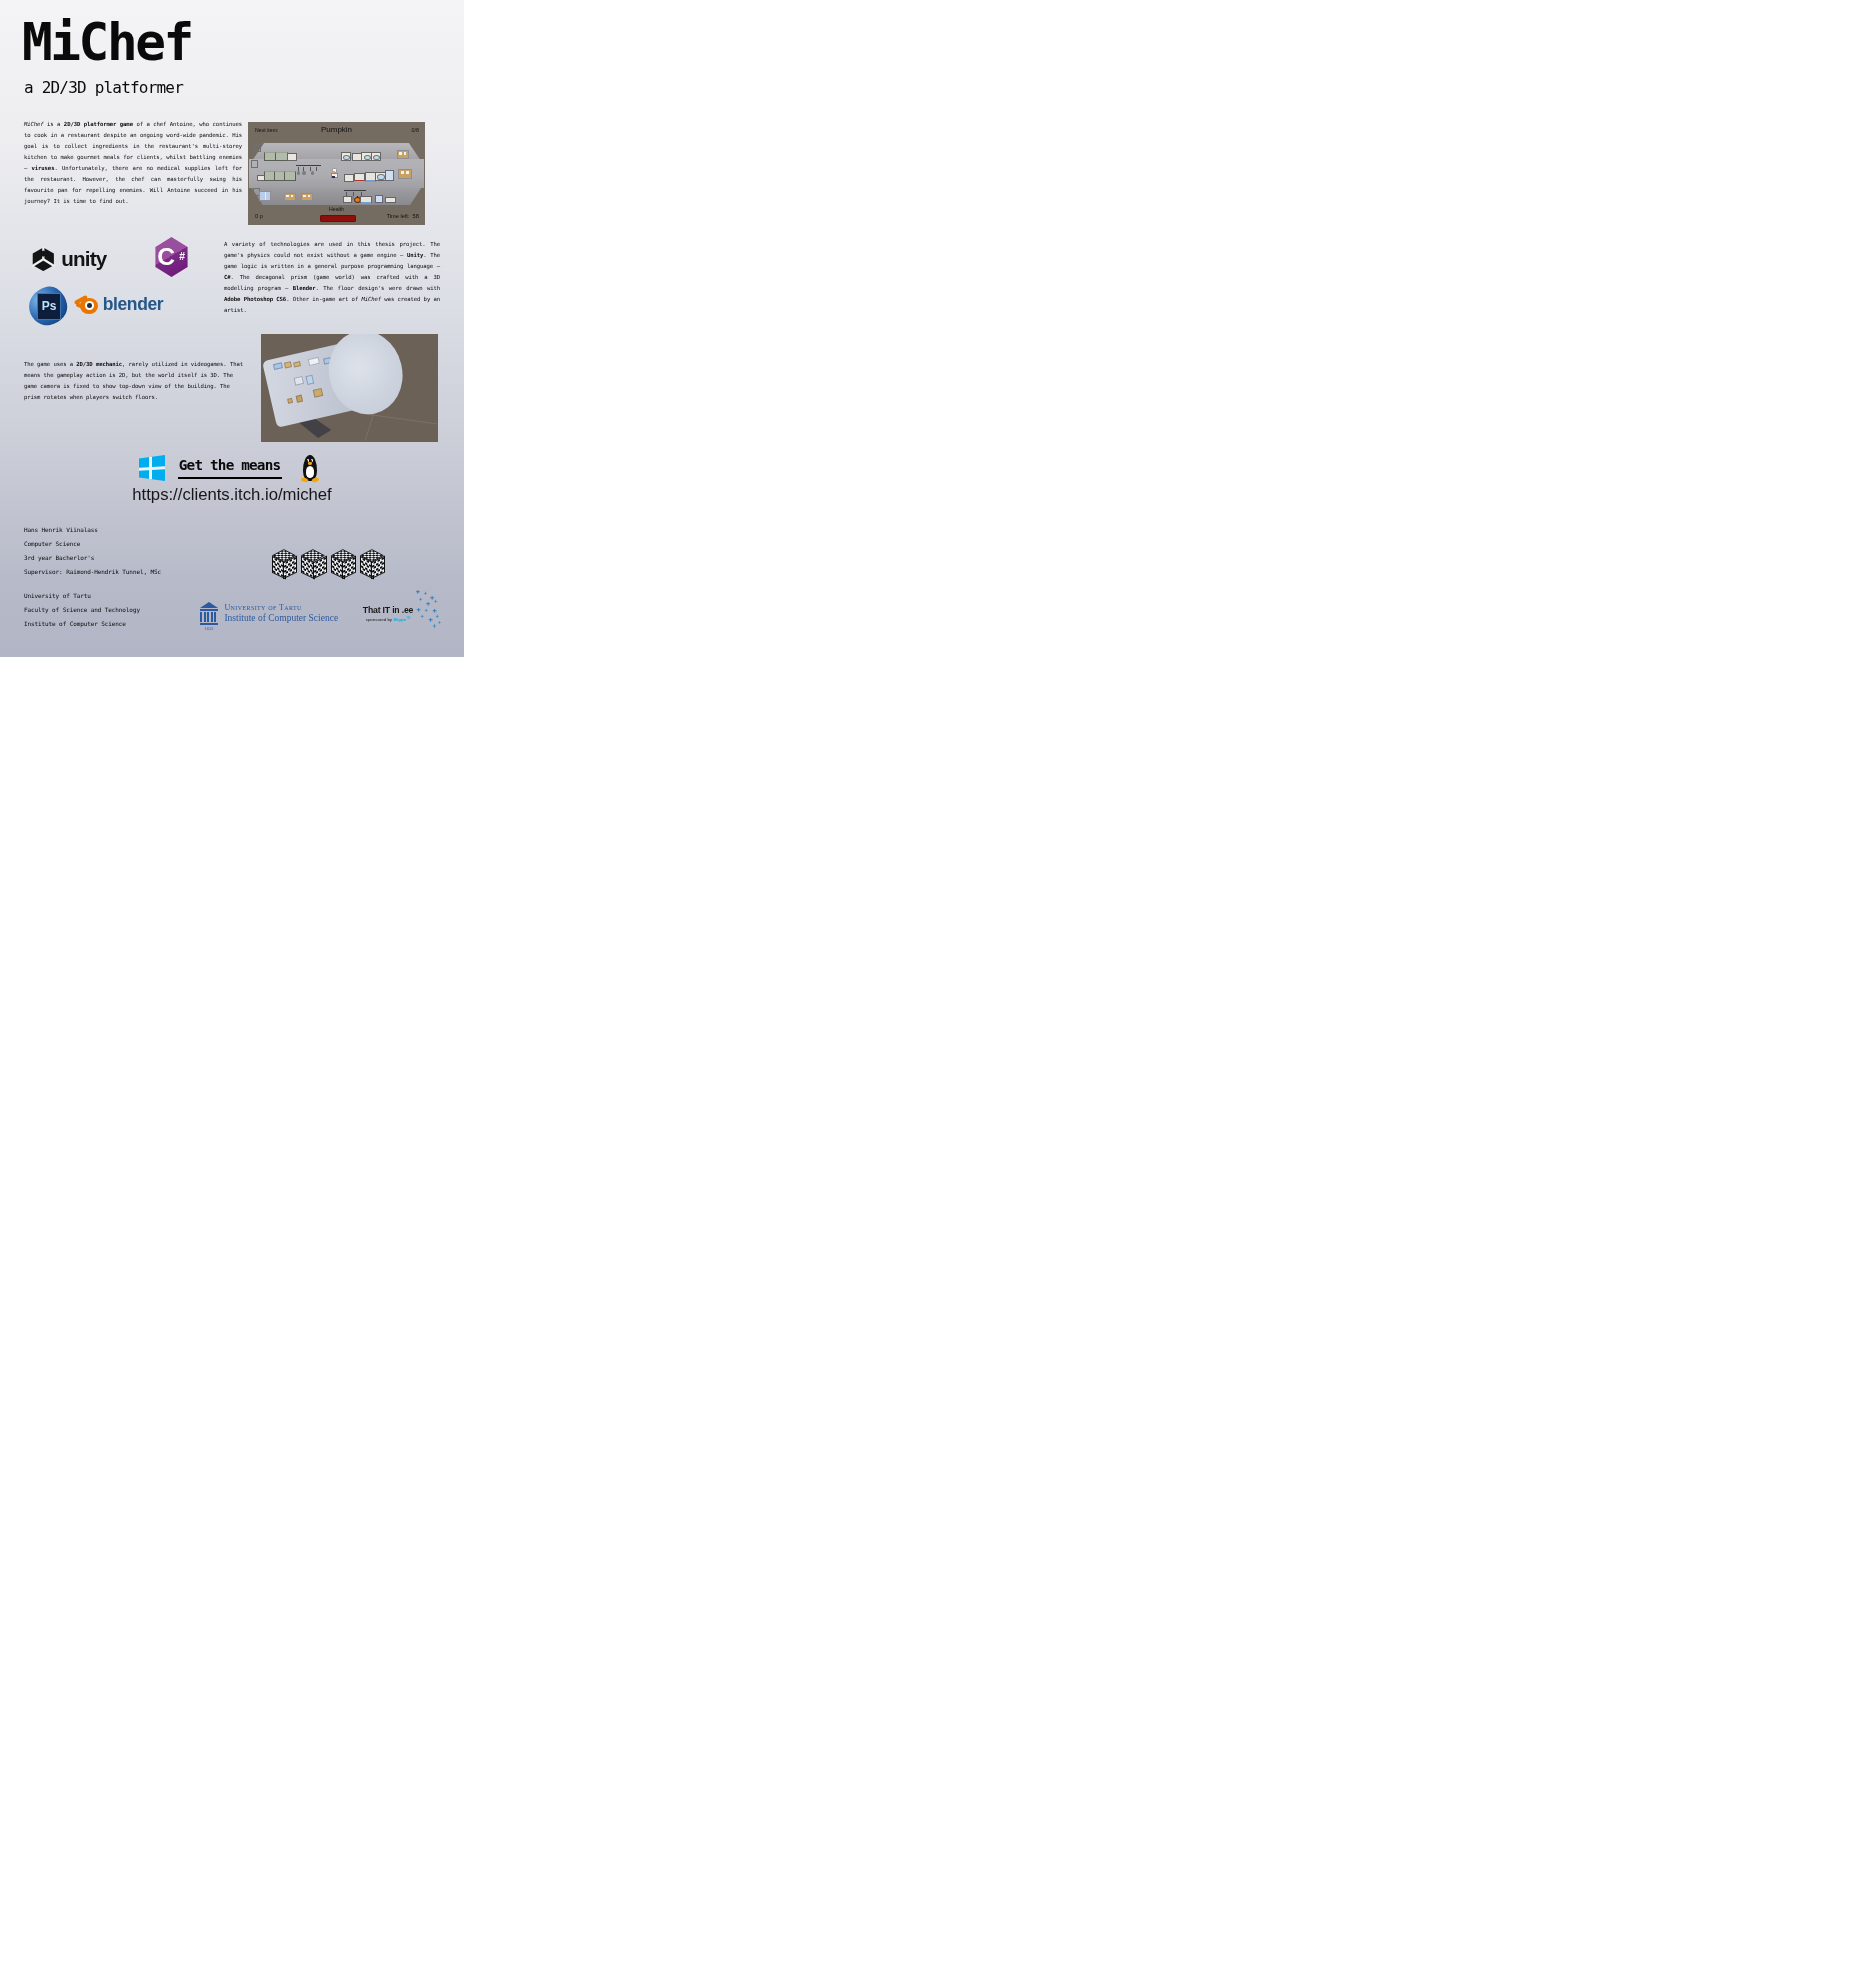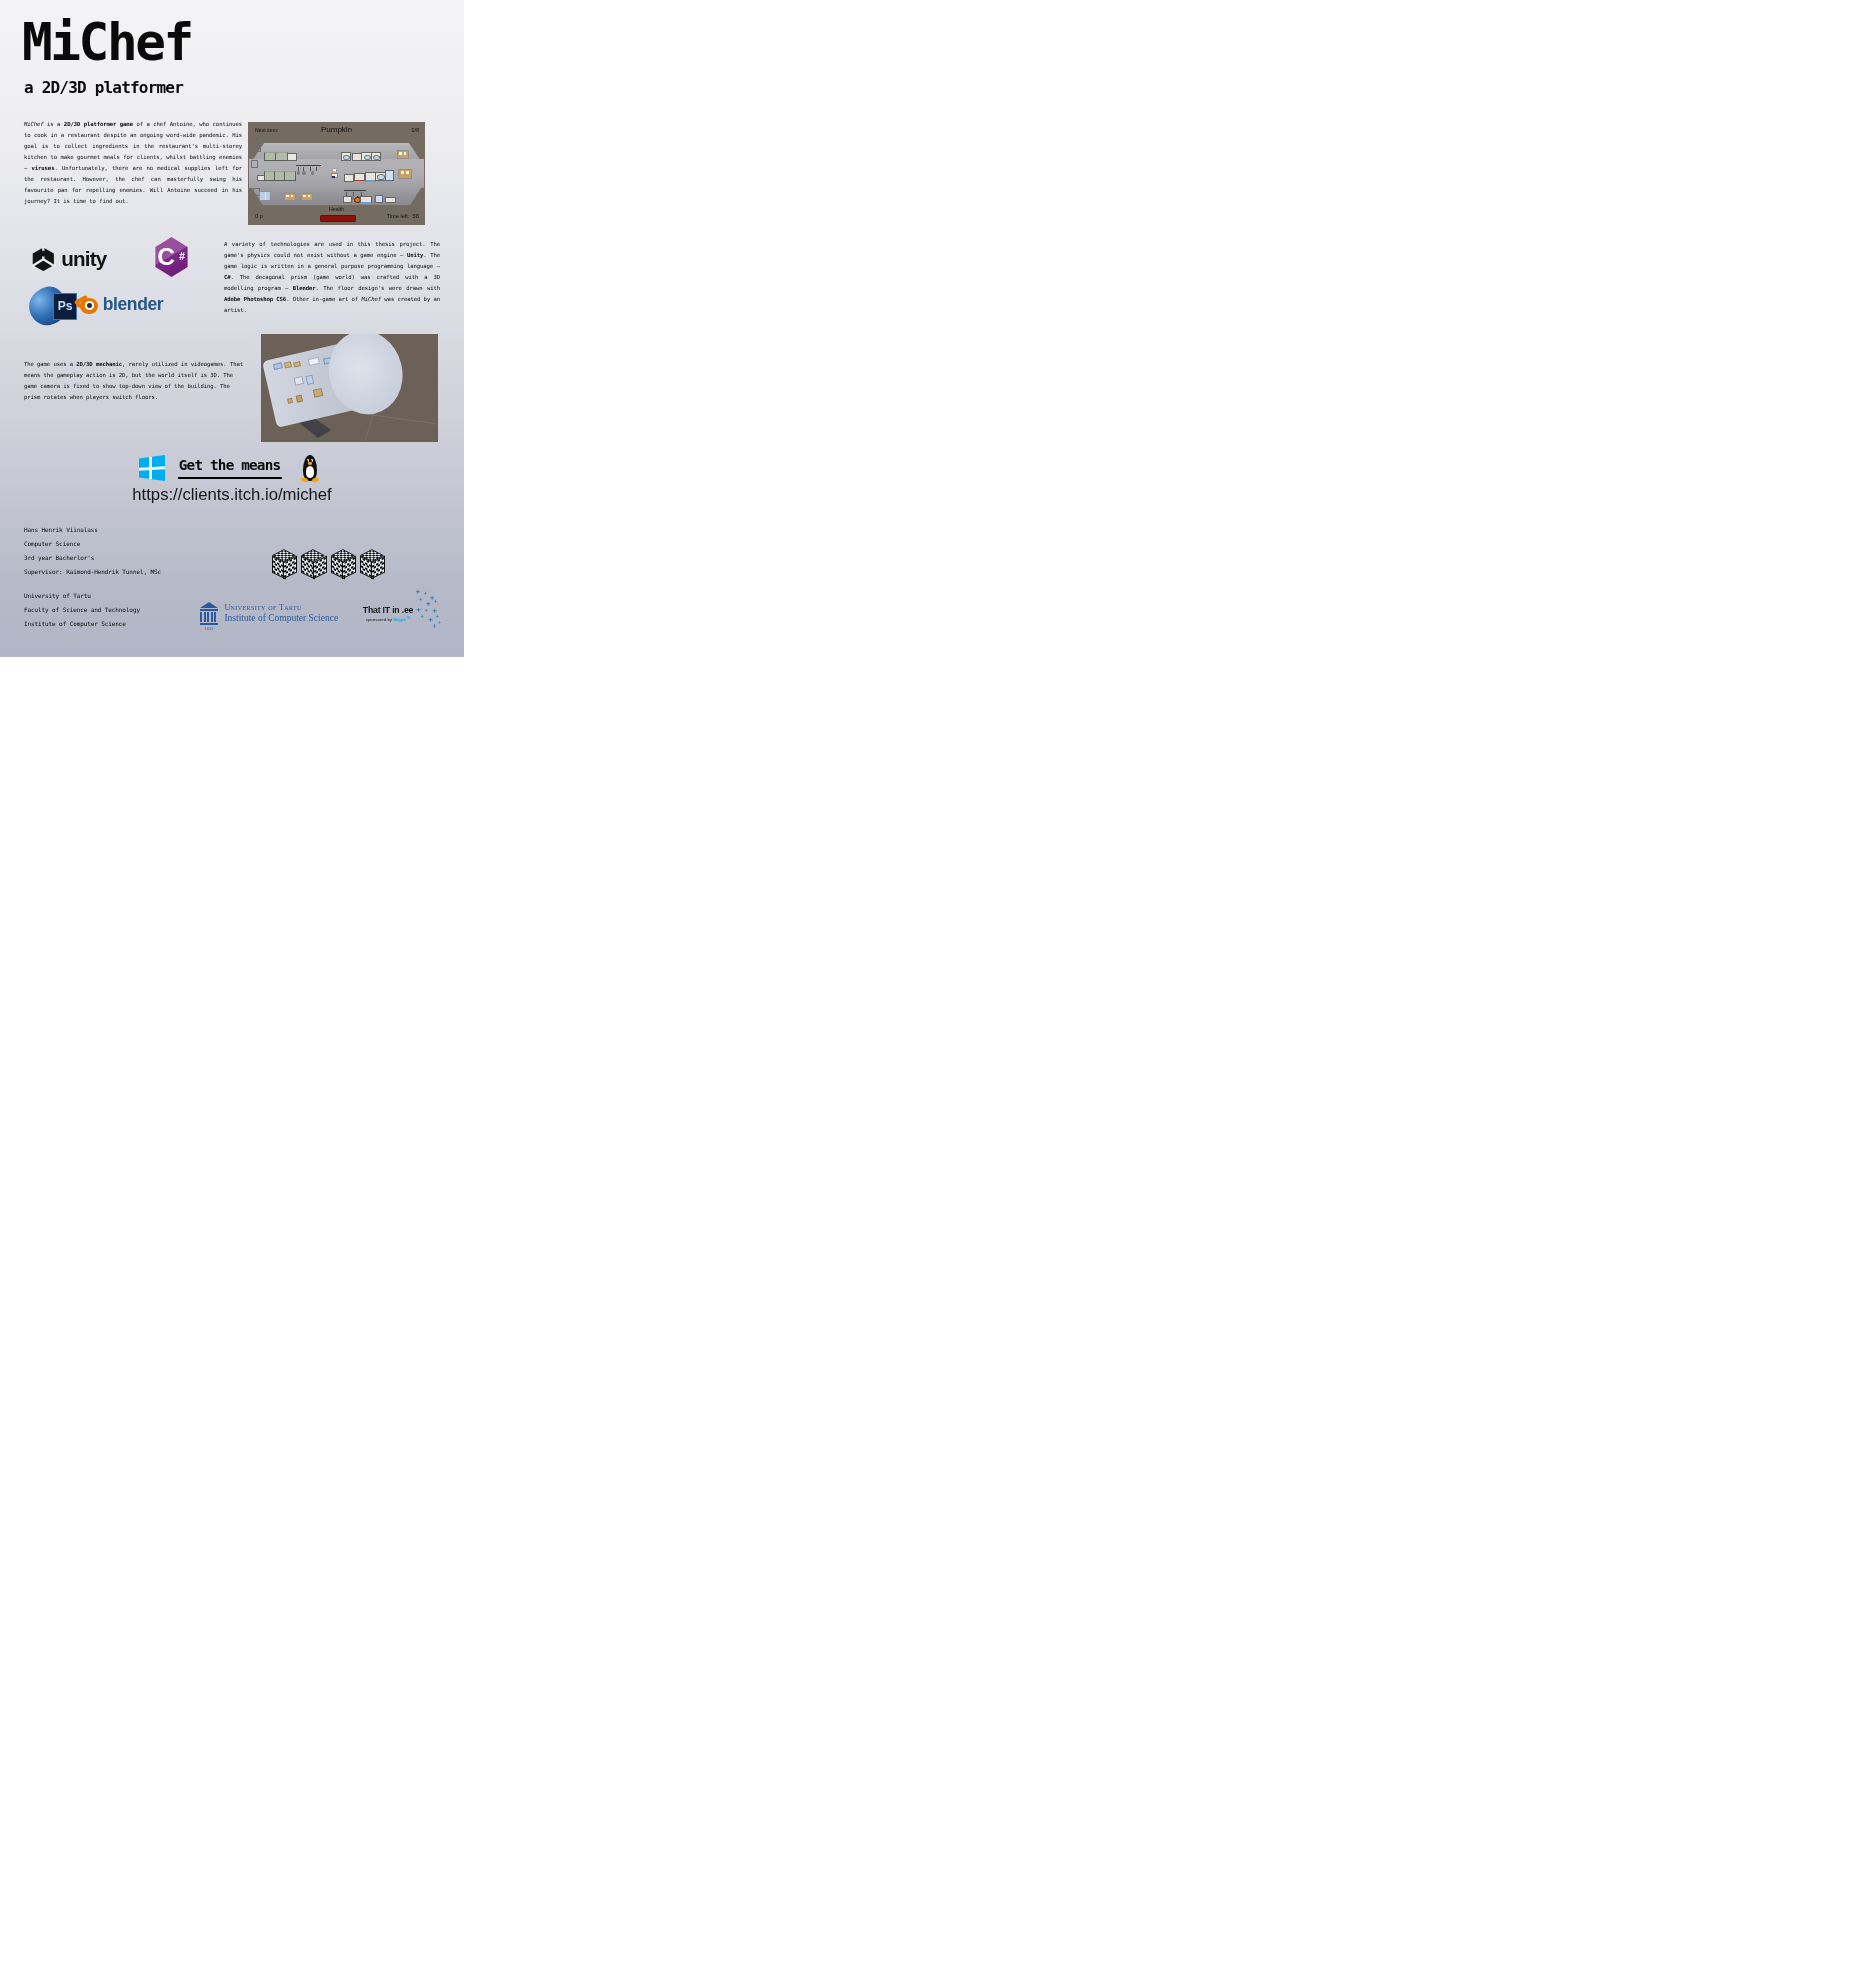--- a/index.html
+++ b/index.html
@@ -9,21 +9,21 @@
     background:linear-gradient(180deg,#f4f4f6 0%,#ededf0 22%,#dddfe6 45%,#c9ccd6 70%,#b7bac8 88%,#b1b5c5 100%);
     color:#0a0a0a;
   }
   .pix{font-family:"DejaVu Sans Mono",monospace;}
   .seg-b{font-weight:bold;}
   .seg-i{font-style:italic;}
   .abs{position:absolute;}
 
   
   .title{left:22px;top:16.7px;font-size:51px;font-weight:bold;letter-spacing:-2.4px;line-height:1;}
-  .subtitle{left:24px;top:78px;font-size:16px;font-weight:bold;letter-spacing:-0.8px;}
+  .subtitle{left:24px;top:78px;font-size:16px;font-weight:normal;letter-spacing:-0.8px;}
 
   
   .para{font-size:5.6px;line-height:11px;letter-spacing:-0.1px;}
   .p1{left:24px;top:119px;width:218px;text-align:justify;}
   .p2{left:224px;top:239px;width:216px;text-align:justify;}
   .p3{left:24px;top:359px;width:221px;text-align:left;}
 
   
   .shot1{left:248px;top:122px;width:177px;height:103px;background:#746b61;}
   .shot1 .hud{position:absolute;color:#141414;}
@@ -72,21 +72,21 @@
   .unity-mark{width:24.6px;height:24.6px;flex:0 0 auto;}
   .unity-word{font-size:20.6px;font-weight:bold;letter-spacing:-0.8px;color:#141414;font-family:"Liberation Sans",sans-serif;}
   .cs-logo{left:154px;top:237px;width:35px;height:40px;}
   .cs-hex{position:absolute;inset:0;background:linear-gradient(150deg,#9a4f9e 0%,#9a4f9e 48%,#7b2a86 48%,#6a1577 100%);
     clip-path:polygon(50% 0,96% 25%,96% 75%,50% 100%,4% 75%,4% 25%);border-radius:2.4px;}
   .cs-c{position:absolute;left:3.2px;top:6.4px;font-size:24.6px;font-weight:bold;color:#fff;font-family:"Liberation Sans",sans-serif;}
   .cs-hash{position:absolute;right:4px;top:13.5px;font-size:10.3px;font-weight:bold;color:#fff;font-family:"Liberation Sans",sans-serif;}
   .ps-logo{left:29px;top:287px;width:38px;height:38px;}
   .ps-blob{position:absolute;inset:0;background:radial-gradient(circle at 30% 30%,#7db7e8 0%,#2f6cb5 45%,#174a8c 75%,#0e2f62 100%);
     border-radius:58% 42% 55% 45%/50% 55% 45% 50%;transform:rotate(-12deg);}
-  .ps-box{position:absolute;left:24px;top:6.4px;width:22px;height:24.6px;background:#0d1e3c;border:0.8px solid #3f74ae;text-decoration:underline;}
+  .ps-box{position:absolute;left:8px;top:6.4px;width:22px;height:24.6px;background:#0d1e3c;border:0.8px solid #3f74ae;text-decoration:underline;}
   .ps-txt{position:absolute;left:0;right:0;top:4.8px;text-align:center;font-size:12px;font-weight:bold;color:#bfe0fa;font-family:"Liberation Sans",sans-serif;}
   .blender-row{left:75px;top:292px;display:flex;align-items:center;gap:3.2px;}
   .bl-mark{position:relative;width:24.6px;height:24.6px;flex:0 0 auto;}
   .bl-circle{position:absolute;left:4.8px;top:5.6px;width:18px;height:16.7px;background:#ea7600;border-radius:50%;}
   .bl-inner{position:absolute;left:9.5px;top:9px;width:9.5px;height:8.7px;background:#fff;border-radius:50%;}
   .bl-dot{position:absolute;left:12px;top:11px;width:5.2px;height:4.8px;background:#1b2b4a;border-radius:50%;}
   .bl-arm{position:absolute;left:-0.8px;top:6.4px;width:13.5px;height:4.4px;background:#ea7600;border-radius:2.4px;transform:rotate(-28deg);}
   .bl-arm2{position:absolute;left:0.8px;top:12px;width:10.3px;height:3.6px;background:#ea7600;border-radius:2px;transform:rotate(18deg);}
   .blender-word{font-size:17.5px;font-weight:bold;color:#265787;letter-spacing:-0.4px;font-family:"Liberation Sans",sans-serif;}
 

